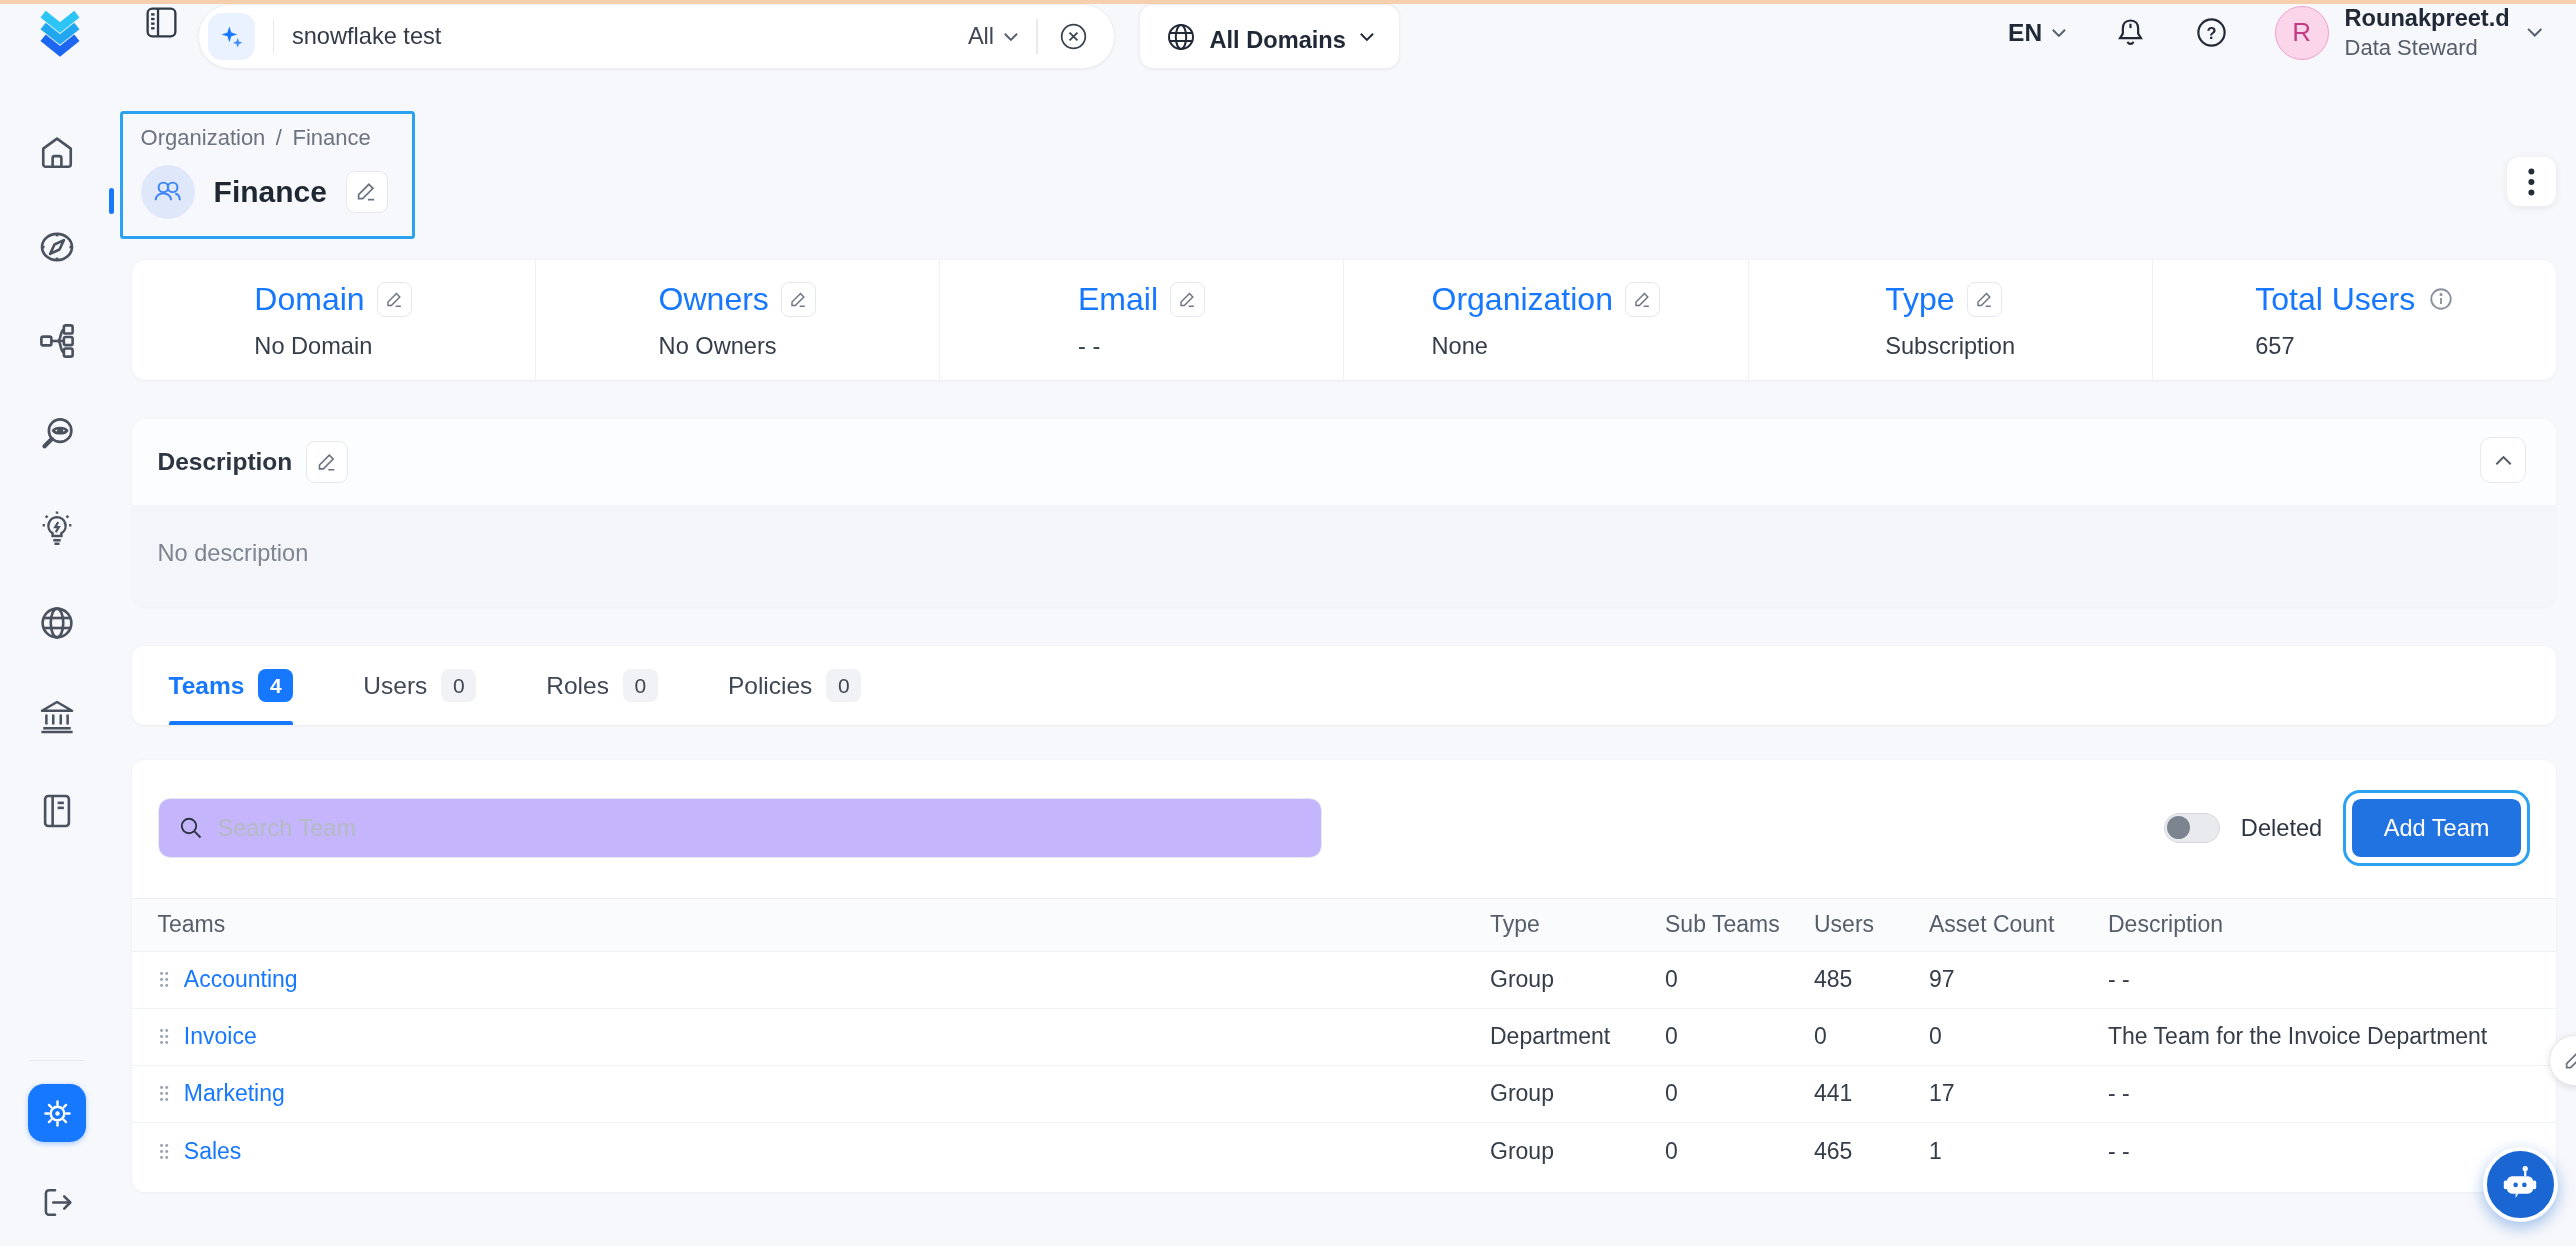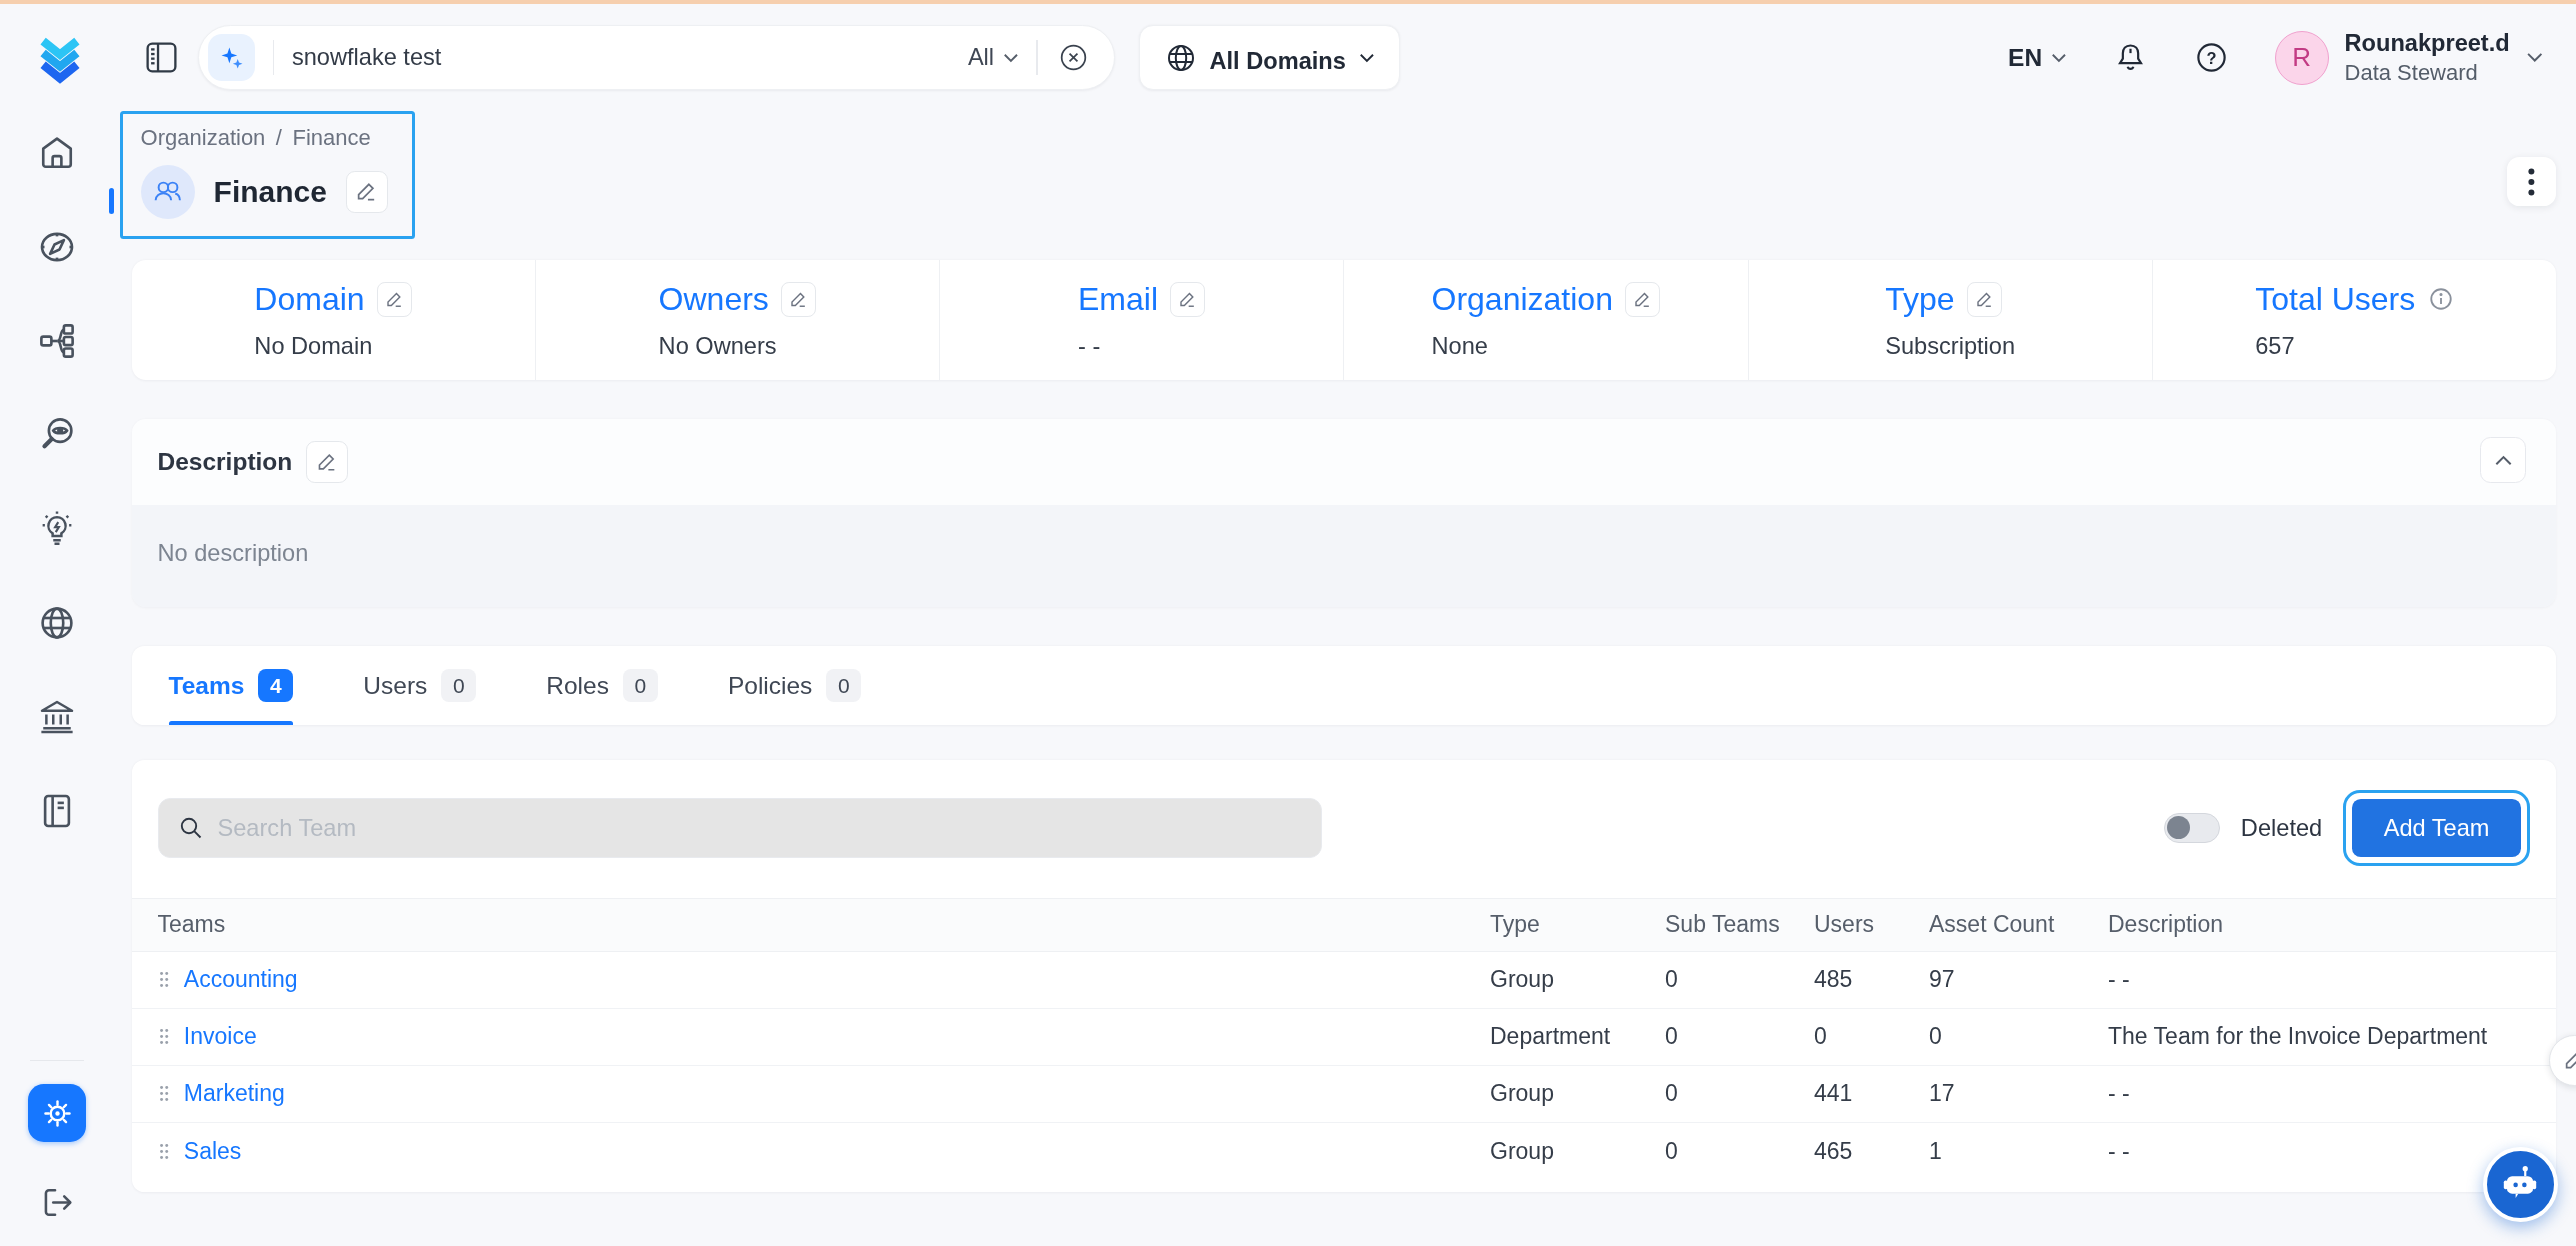--- a/index.html
+++ b/index.html
@@ -4,21 +4,21 @@
 <style>
   * { margin:0; padding:0; box-sizing:border-box; }
   html,body { width:2576px; height:1246px; overflow:hidden; }
   body {
     font-family:"Liberation Sans","DejaVu Sans",sans-serif;
     background:#f7f8fb; color:#3f4754; position:relative;
   }
   .accent-strip { height:4.4px; background:#f6cfae; width:100%; }
 
   
-  .topbar { height:107px; display:flex; align-items:center; padding:0 33px; }
+  .topbar { height:107px; display:flex; align-items:flex-start; padding:0 33px; }
   .logo { width:54px; height:54px; flex:0 0 auto; }
   .panel-toggle { margin-left:56px; width:37px; height:37px; cursor:pointer; }
   .search-pill {
     margin-left:17.5px; width:917px; height:65px; background:#fff; border-radius:33px;
     display:flex; align-items:center; padding:0 23px 0 9.6px;
     box-shadow:0 0.9px 2.6px rgba(16,24,40,.06); border:0.9px solid #eef0f3;
   }
   .sparkle-badge { width:47px; height:47px; border-radius:14px; background:#e9f2fe;
     display:flex; align-items:center; justify-content:center; }
   .vdiv { width:1.8px; height:35px; background:#e8eaee; margin:0 17.5px; }
@@ -99,21 +99,21 @@
   .tab-badge { min-width:35px; height:33px; padding:0 8.8px; border-radius:7.9px; background:#f1f2f5;
     color:#3f4754; font-size:21px; display:flex; align-items:center; justify-content:center; }
   .tab.active .tab-badge { background:#1677ff; color:#fff; font-weight:700; }
   .tab.active::after { content:""; position:absolute; left:0; right:0; bottom:0; height:4.4px;
     background:#1677ff; border-radius:2.6px 2.6px 0 0; }
 
   
   .teams-card { margin-top:35px; background:#fff; border-radius:12.3px; padding:30px 0 12.3px;
     box-shadow:0 0.9px 2.6px rgba(16,24,40,.05); }
   .controls-row { display:flex; align-items:center; padding:0 26px; }
-  .team-search { width:1164px; height:60px; border:1.3px solid #e8eaee; border-radius:12.3px; background:#e5e5e5;
+  .team-search { width:1164px; height:60px; border:1.3px solid #e8eaee; border-radius:12.3px; background:#c4b5fd;
     display:flex; align-items:center; gap:14px; padding:0 19px; }
   .team-search input { border:none; outline:none; background:transparent; font-size:23.6px; color:#3f4754;
     flex:1; font-family:inherit; }
   .team-search input::placeholder { color:#b4bac2; }
   .controls-right { margin-left:auto; display:flex; align-items:center; gap:21px; }
   .toggle { width:56px; height:30px; border-radius:15px; background:#e8eaee; border:1.3px solid #d4d7dd;
     position:relative; cursor:pointer; }
   .toggle-knob { position:absolute; left:2.6px; top:1.8px; width:23px; height:23px; border-radius:50%; background:#7c8490; }
   .deleted-label { font-size:23.6px; color:#2d3542; }
   .add-team-wrap { border-radius:17px; padding:6px; }

